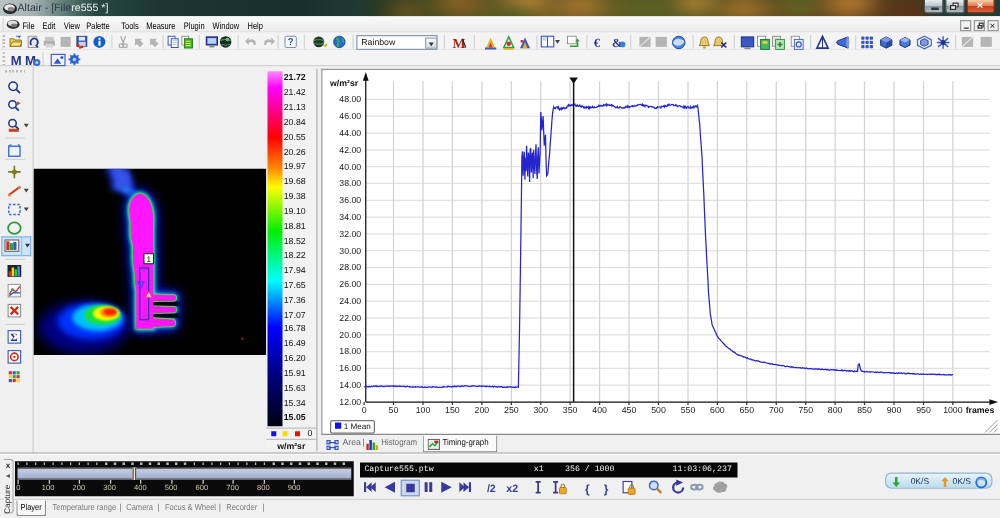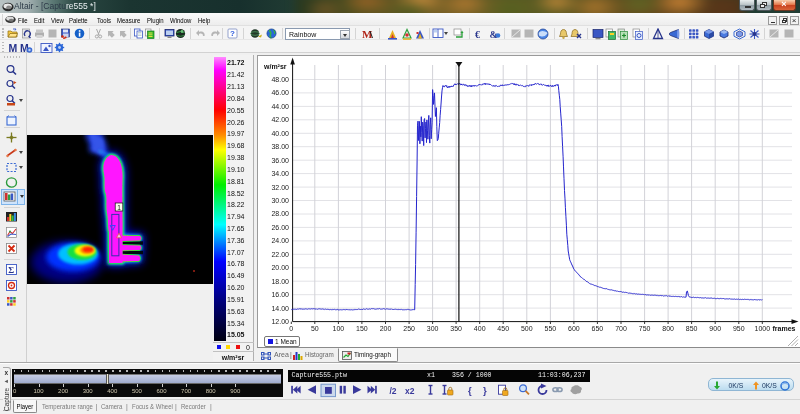--- a/index.html
+++ b/index.html
@@ -20,21 +20,21 @@
  radial-gradient(28px 16px at 300px 14px,#a8742c 0%,rgba(160,110,45,0) 100%),
  radial-gradient(26px 15px at 345px 10px,#5d6624 0%,rgba(95,100,35,0) 100%),
  radial-gradient(30px 17px at 385px 8px,#cc8434 0%,rgba(190,125,50,0) 100%),
  radial-gradient(34px 18px at 428px 16px,#5a3418 0%,rgba(90,50,25,0) 100%),
  linear-gradient(90deg,#27371f 0px,#54511f 60px,#7a6226 150px,#585b22 250px,#6a4c1e 350px,#47351a 450px);"></div>
 <svg class="abs" style="left:2px;top:1px" width="12" height="11" viewBox="0 0 12 11">
  <ellipse cx="6" cy="6" rx="5.6" ry="4.2" fill="#2a2a2a"></ellipse>
       <ellipse cx="5.6" cy="5" rx="4.2" ry="2.6" fill="#e8e8e8"></ellipse>
       <ellipse cx="6.8" cy="6.4" rx="2.6" ry="1.8" fill="#888"></ellipse>
 </svg>
-<div class="abs" style="left:14px;top:1px;font-size:8.5px;line-height:11px;white-space:pre"><span style="color:#2c3947">Altair - [Captu</span><span style="color:#e9eef0">re555 *]</span></div>
+<div class="abs" style="left:14px;top:1px;font-size:8.5px;line-height:11px;white-space:pre"><span style="color:#2c3947">Altair - [File</span><span style="color:#e9eef0">re555 *]</span></div>
 <div class="abs" style="left:739px;top:0;width:16px;height:11px;background:linear-gradient(#e9eeee,#bdc6c9 45%,#8d9aa0 50%,#b2bcc2);border:1px solid #4c5559;border-top:none;border-radius:0 0 3px 3px">
       <div class="abs" style="left:4.5px;top:6px;width:6px;height:1.8px;background:#333"></div>
     </div>
 <div class="abs" style="left:755.5px;top:0;width:16px;height:11px;background:linear-gradient(#e9eeee,#bdc6c9 45%,#8d9aa0 50%,#b2bcc2);border:1px solid #4c5559;border-top:none;border-radius:0 0 3px 3px">
  <div class="abs" style="left:5px;top:2px;width:5px;height:4px;border:1px solid #333;background:#eee"></div>
       <div class="abs" style="left:3.5px;top:3.5px;width:5px;height:4px;border:1px solid #333;background:#eee"></div>
     </div>
 <div class="abs" style="left:772.5px;top:0;width:23px;height:11px;background:linear-gradient(#f8d0b0,#e67b4e 45%,#c8401e 50%,#d96438);border:1px solid #6a3520;border-top:none;border-radius:0 0 3px 3px;color:#fff;font-size:9px;font-weight:bold;text-align:center;line-height:9px">×</div>
 </div>
 <div class="abs" style="left:0;top:13px;width:800px;height:13px;background:linear-gradient(#fafafa,#ededed);border-bottom:1px solid #e0e0e0;font-size:7.5px;color:#000">

